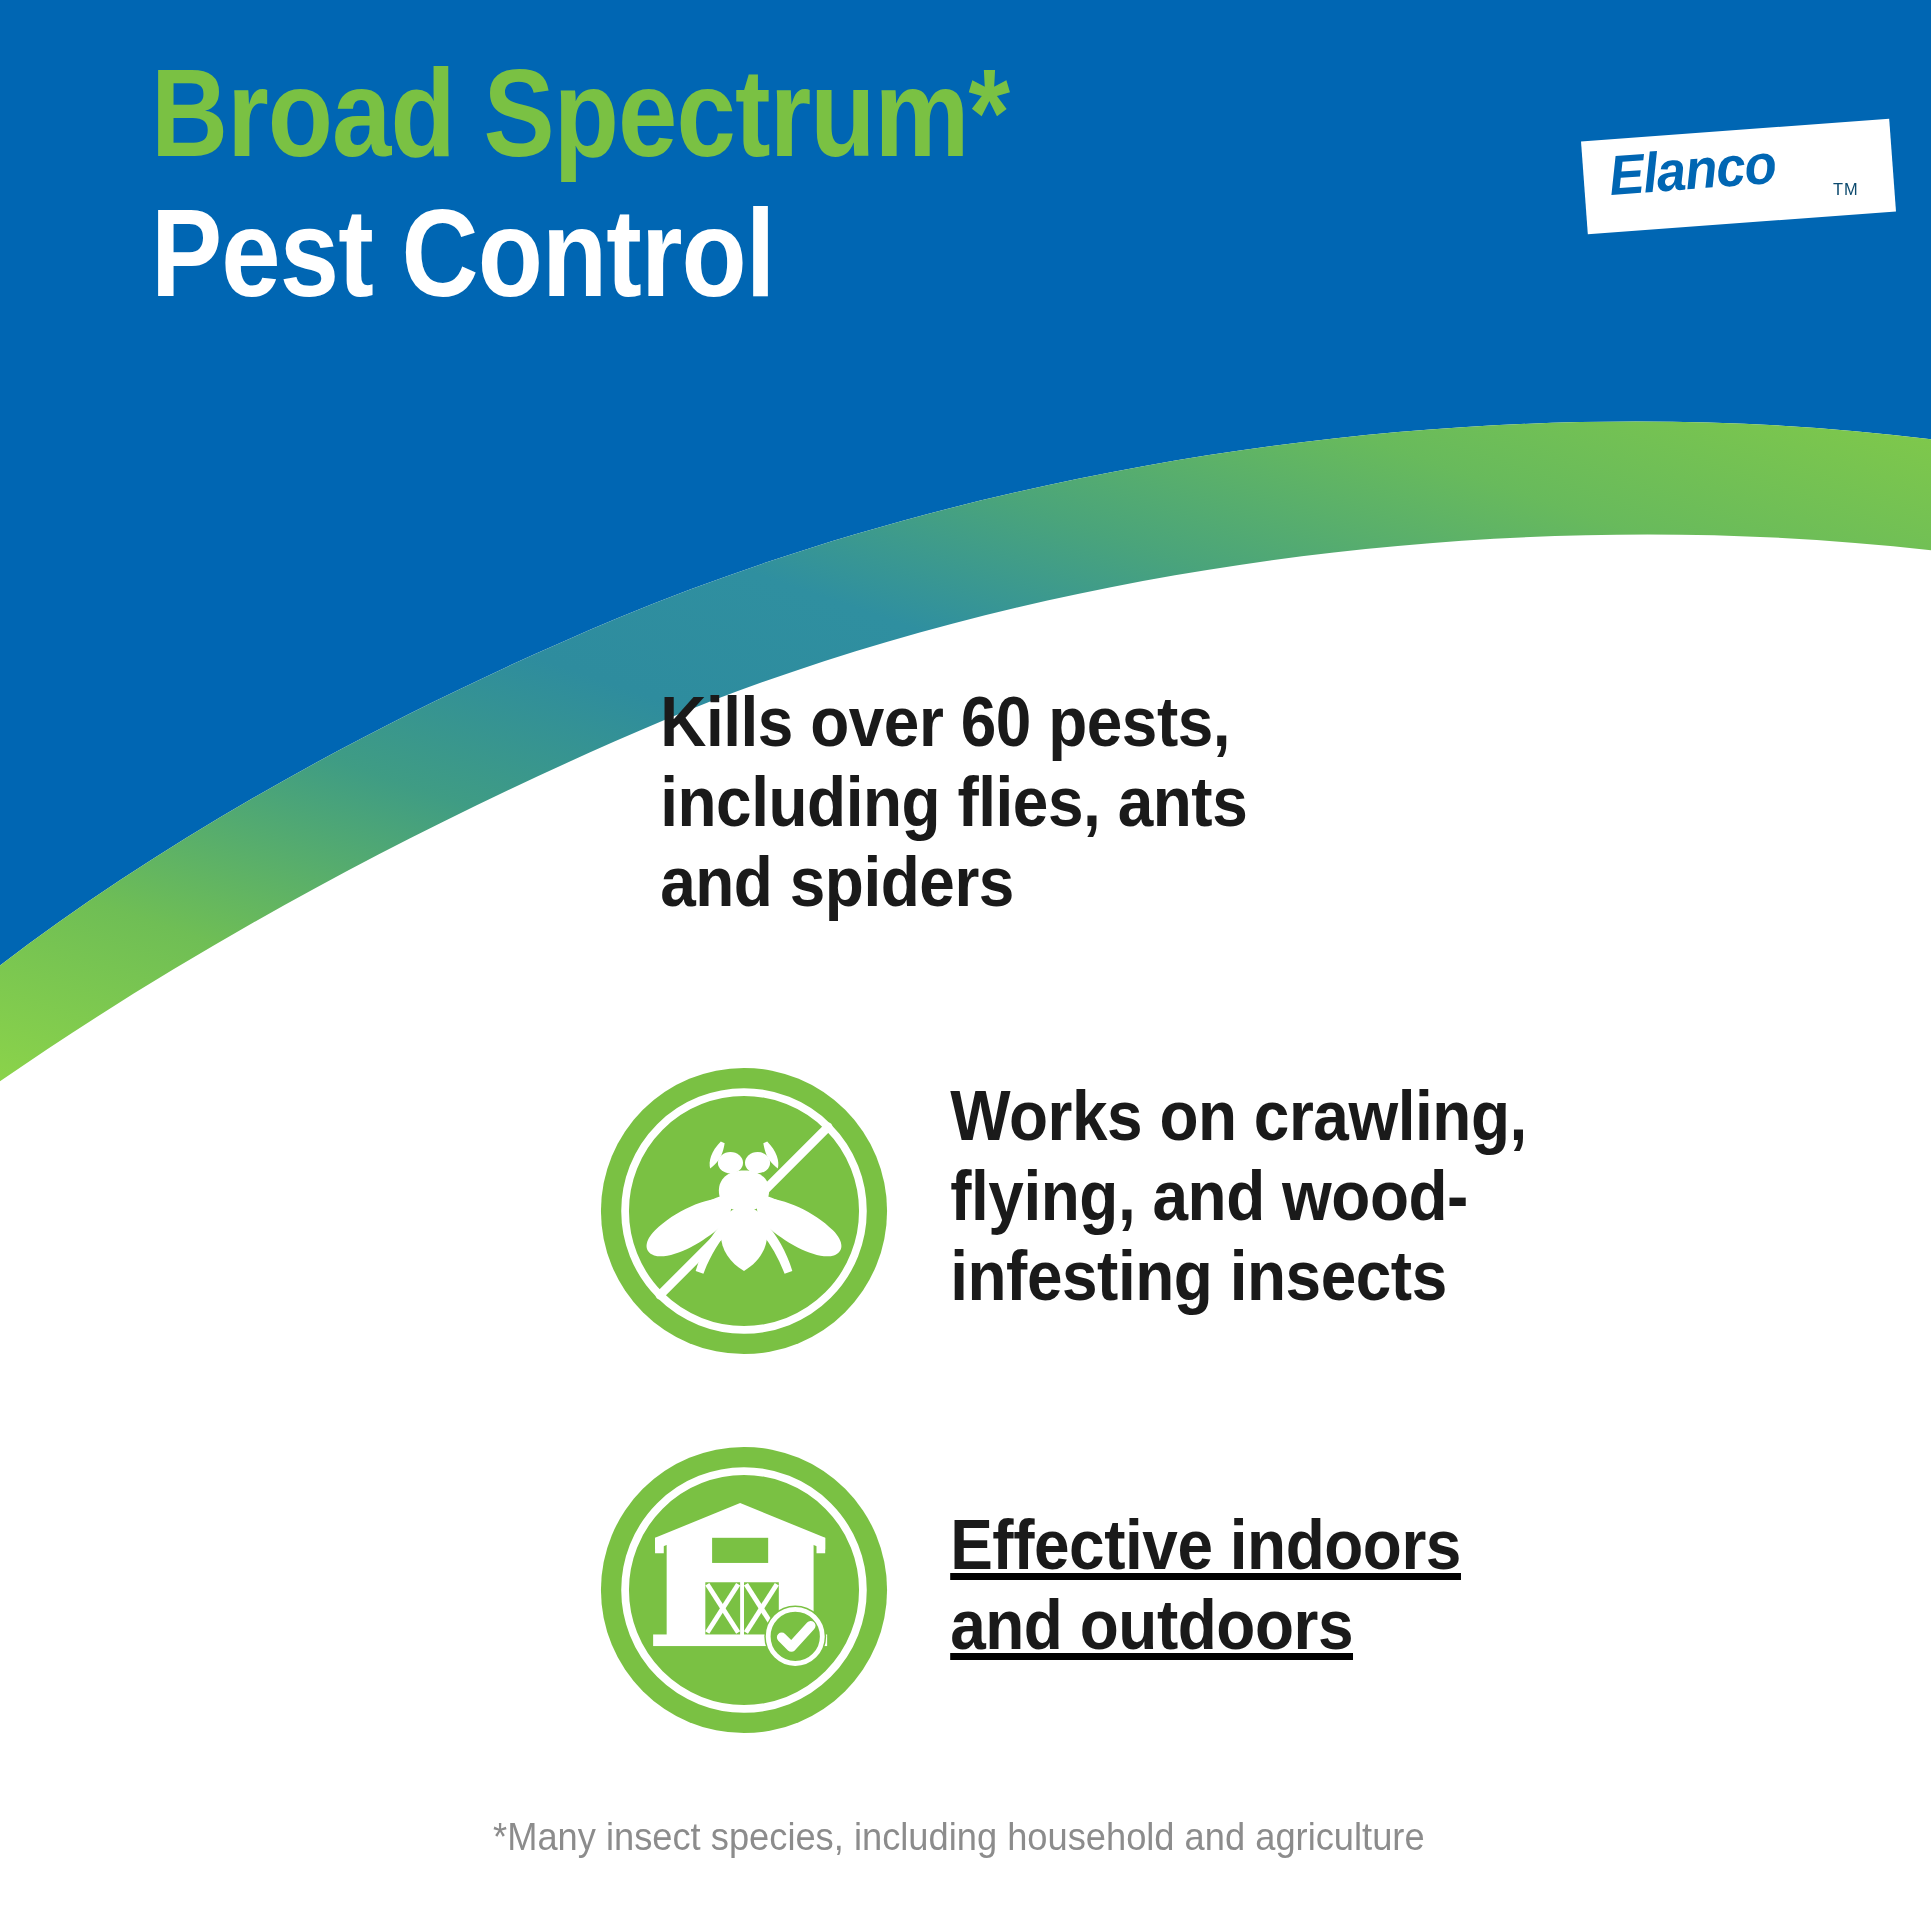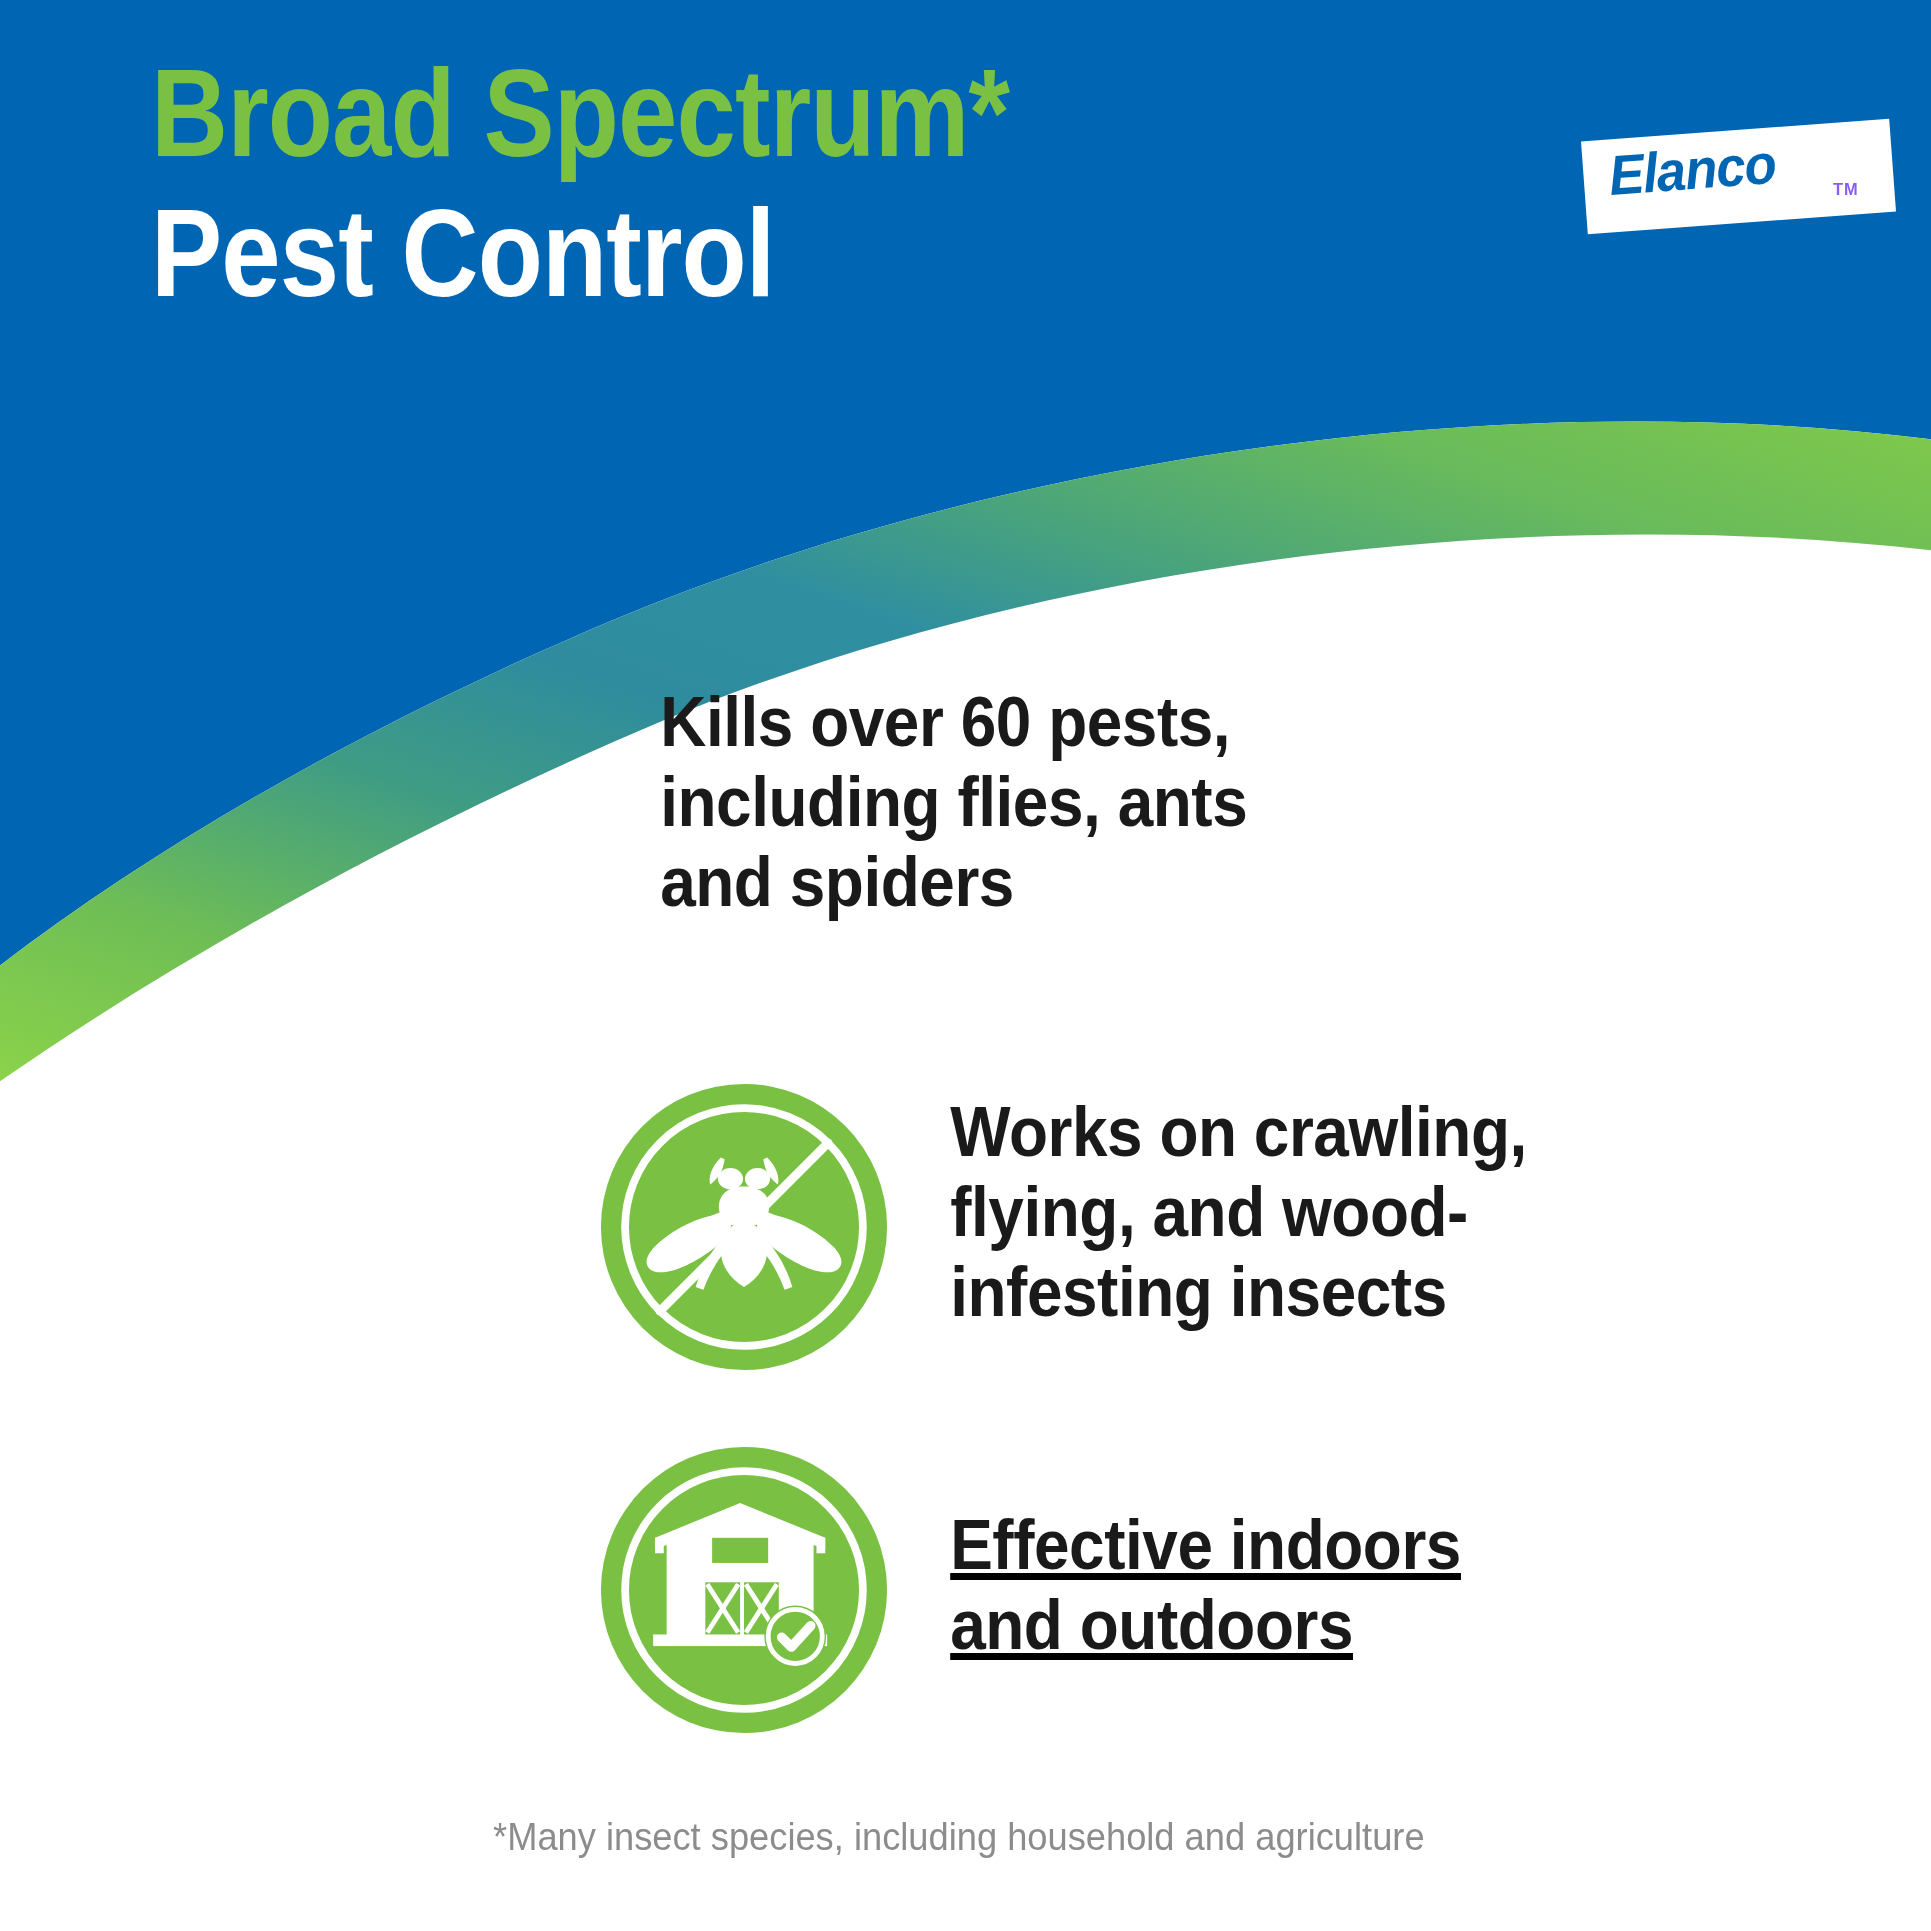--- a/index.html
+++ b/index.html
@@ -84,42 +84,42 @@
     transform: rotate(-4.2deg) scaleX(0.94);
     transform-origin: left center;
     letter-spacing: -1px;
   }
   #logo-tm {
     position: absolute;
     left: 249px;
     top: 64px;
     font-family: "Liberation Sans", sans-serif;
     font-size: 16.4px;
-    font-weight: bold;
-    color: #8b5cf6;
+    font-weight: normal;
+    color: #0c4a6e;
     letter-spacing: 1px;
   }
 
   
   #features {
     position: absolute;
     left: 0;
     top: 676px;
     width: 1931px;
     z-index: 5;
   }
   .feature-row {
     position: absolute;
     left: 599px;
     width: 1274px;
     display: flex;
     align-items: flex-start;
   }
   #feature-row-0 { top: 0px; }
-  #feature-row-1 { top: 406px; }
+  #feature-row-1 { top: 390px; }
   #feature-row-2 { top: 769px; text-decoration: underline; }
 
   .feature-icon {
     flex: 0 0 auto;
     width: 290px;
     height: 290px;
     position: relative;
   }
   .feature-icon svg { display: block; width: 290px; height: 290px; }
 

